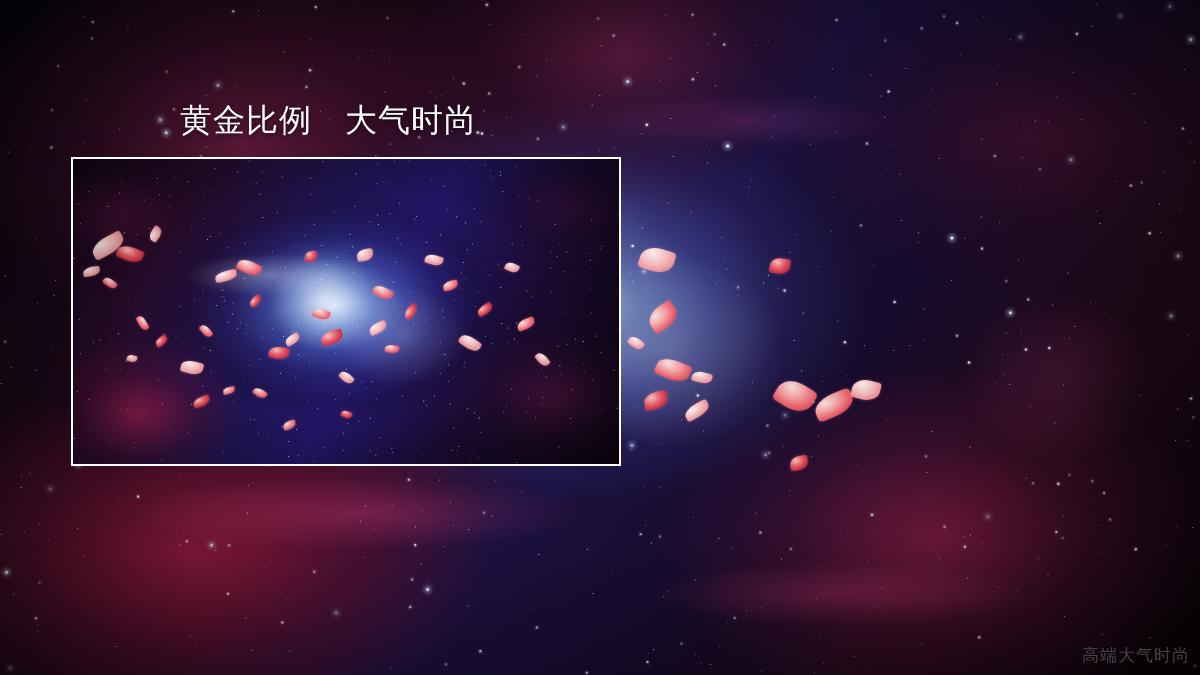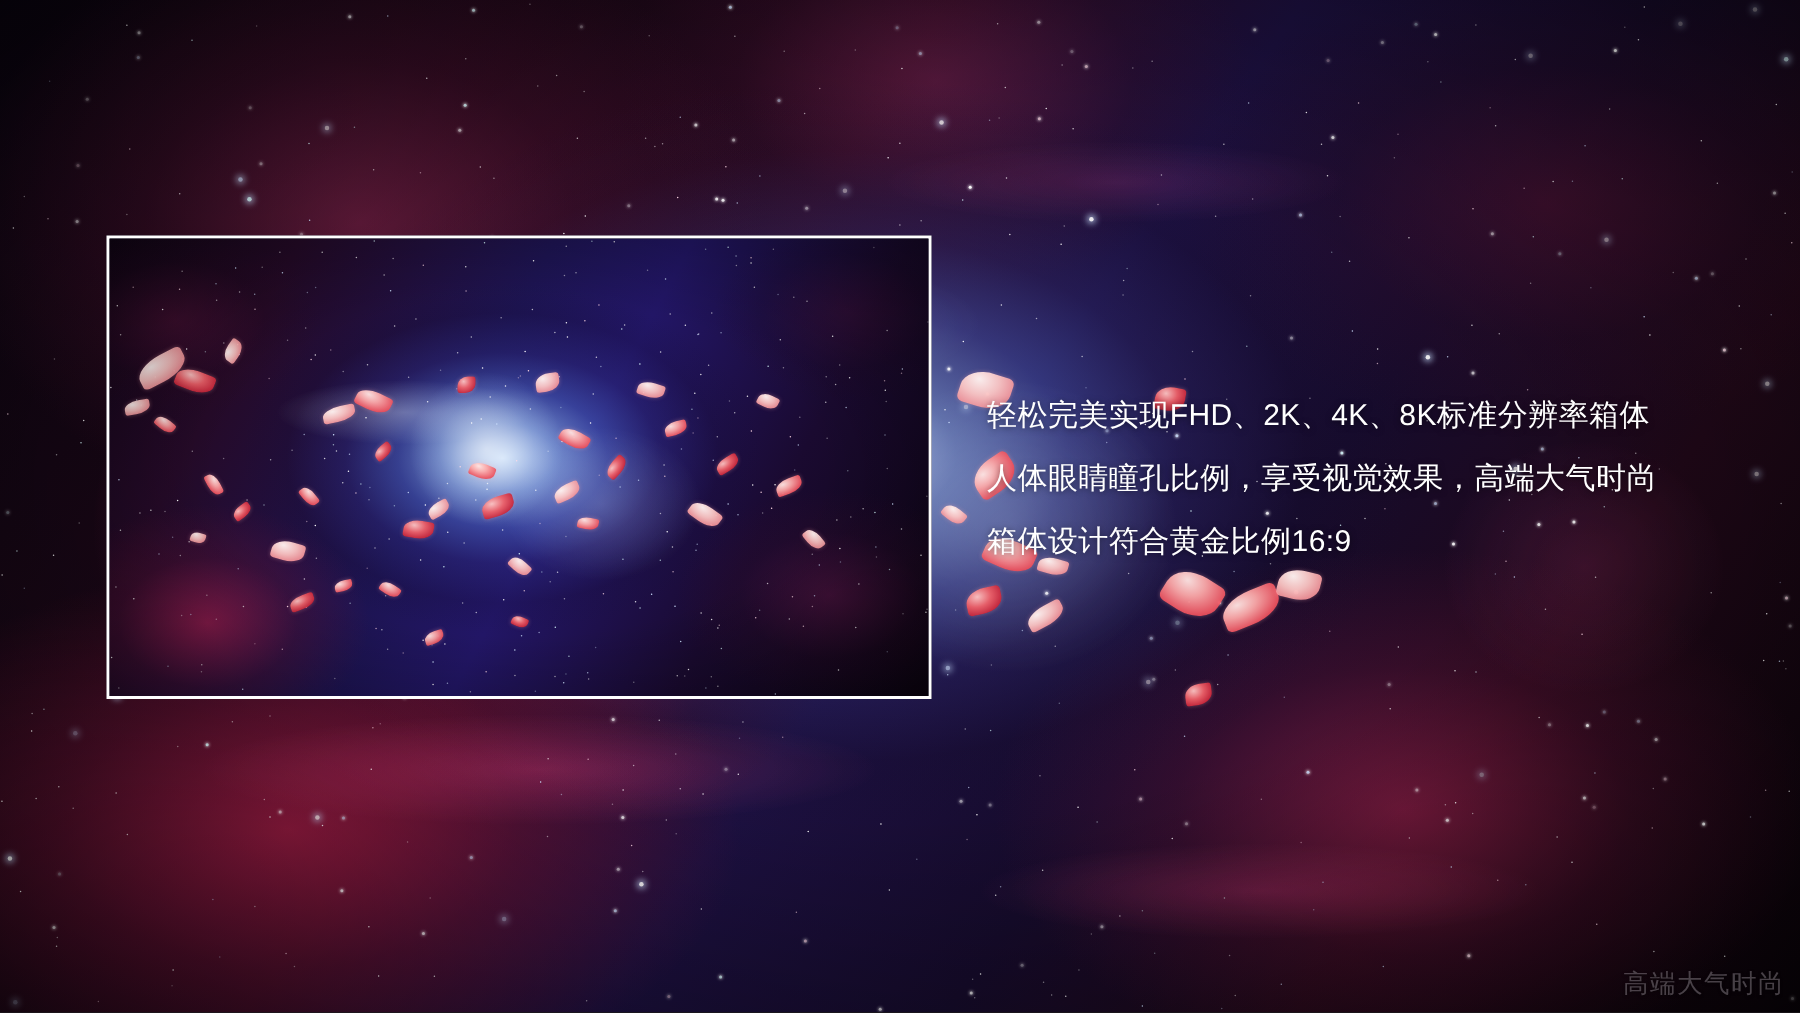--- a/index.html
+++ b/index.html
@@ -1229,21 +1229,17 @@
         <div class="petal deep" style="left: 404px; top: 146px; width: 16px; height: 9px; transform: rotate(-30deg);"></div>
         <div class="petal pale" style="left: 432px; top: 104px; width: 14px; height: 9px; transform: rotate(26deg);"></div>
         <div class="petal" style="left: 444px; top: 160px; width: 18px; height: 10px; transform: rotate(-20deg);"></div>
         <div class="petal pale" style="left: 462px; top: 196px; width: 15px; height: 9px; transform: rotate(50deg);"></div>
         <div class="petal" style="left: 210px; top: 262px; width: 13px; height: 8px; transform: rotate(-18deg);"></div>
         <div class="petal deep" style="left: 268px; top: 252px; width: 11px; height: 7px; transform: rotate(24deg);"></div>
       </div>
     <div id="picture-vignette"></div>
   </div>
 
-
-  <div id="body-text">
-    <div class="line">轻松完美实现FHD、2K、4K、8K标准分辨率箱体</div>
-    <div class="line">人体眼睛瞳孔比例，享受视觉效果，高端大气时尚</div>
-    <div class="line">箱体设计符合黄金比例16:9</div>
-  </div>
+  <div id="title">黄金比例　大气时尚</div>
+
 
   <div id="watermark">高端大气时尚</div>
 </div>
 
 </body></html>

